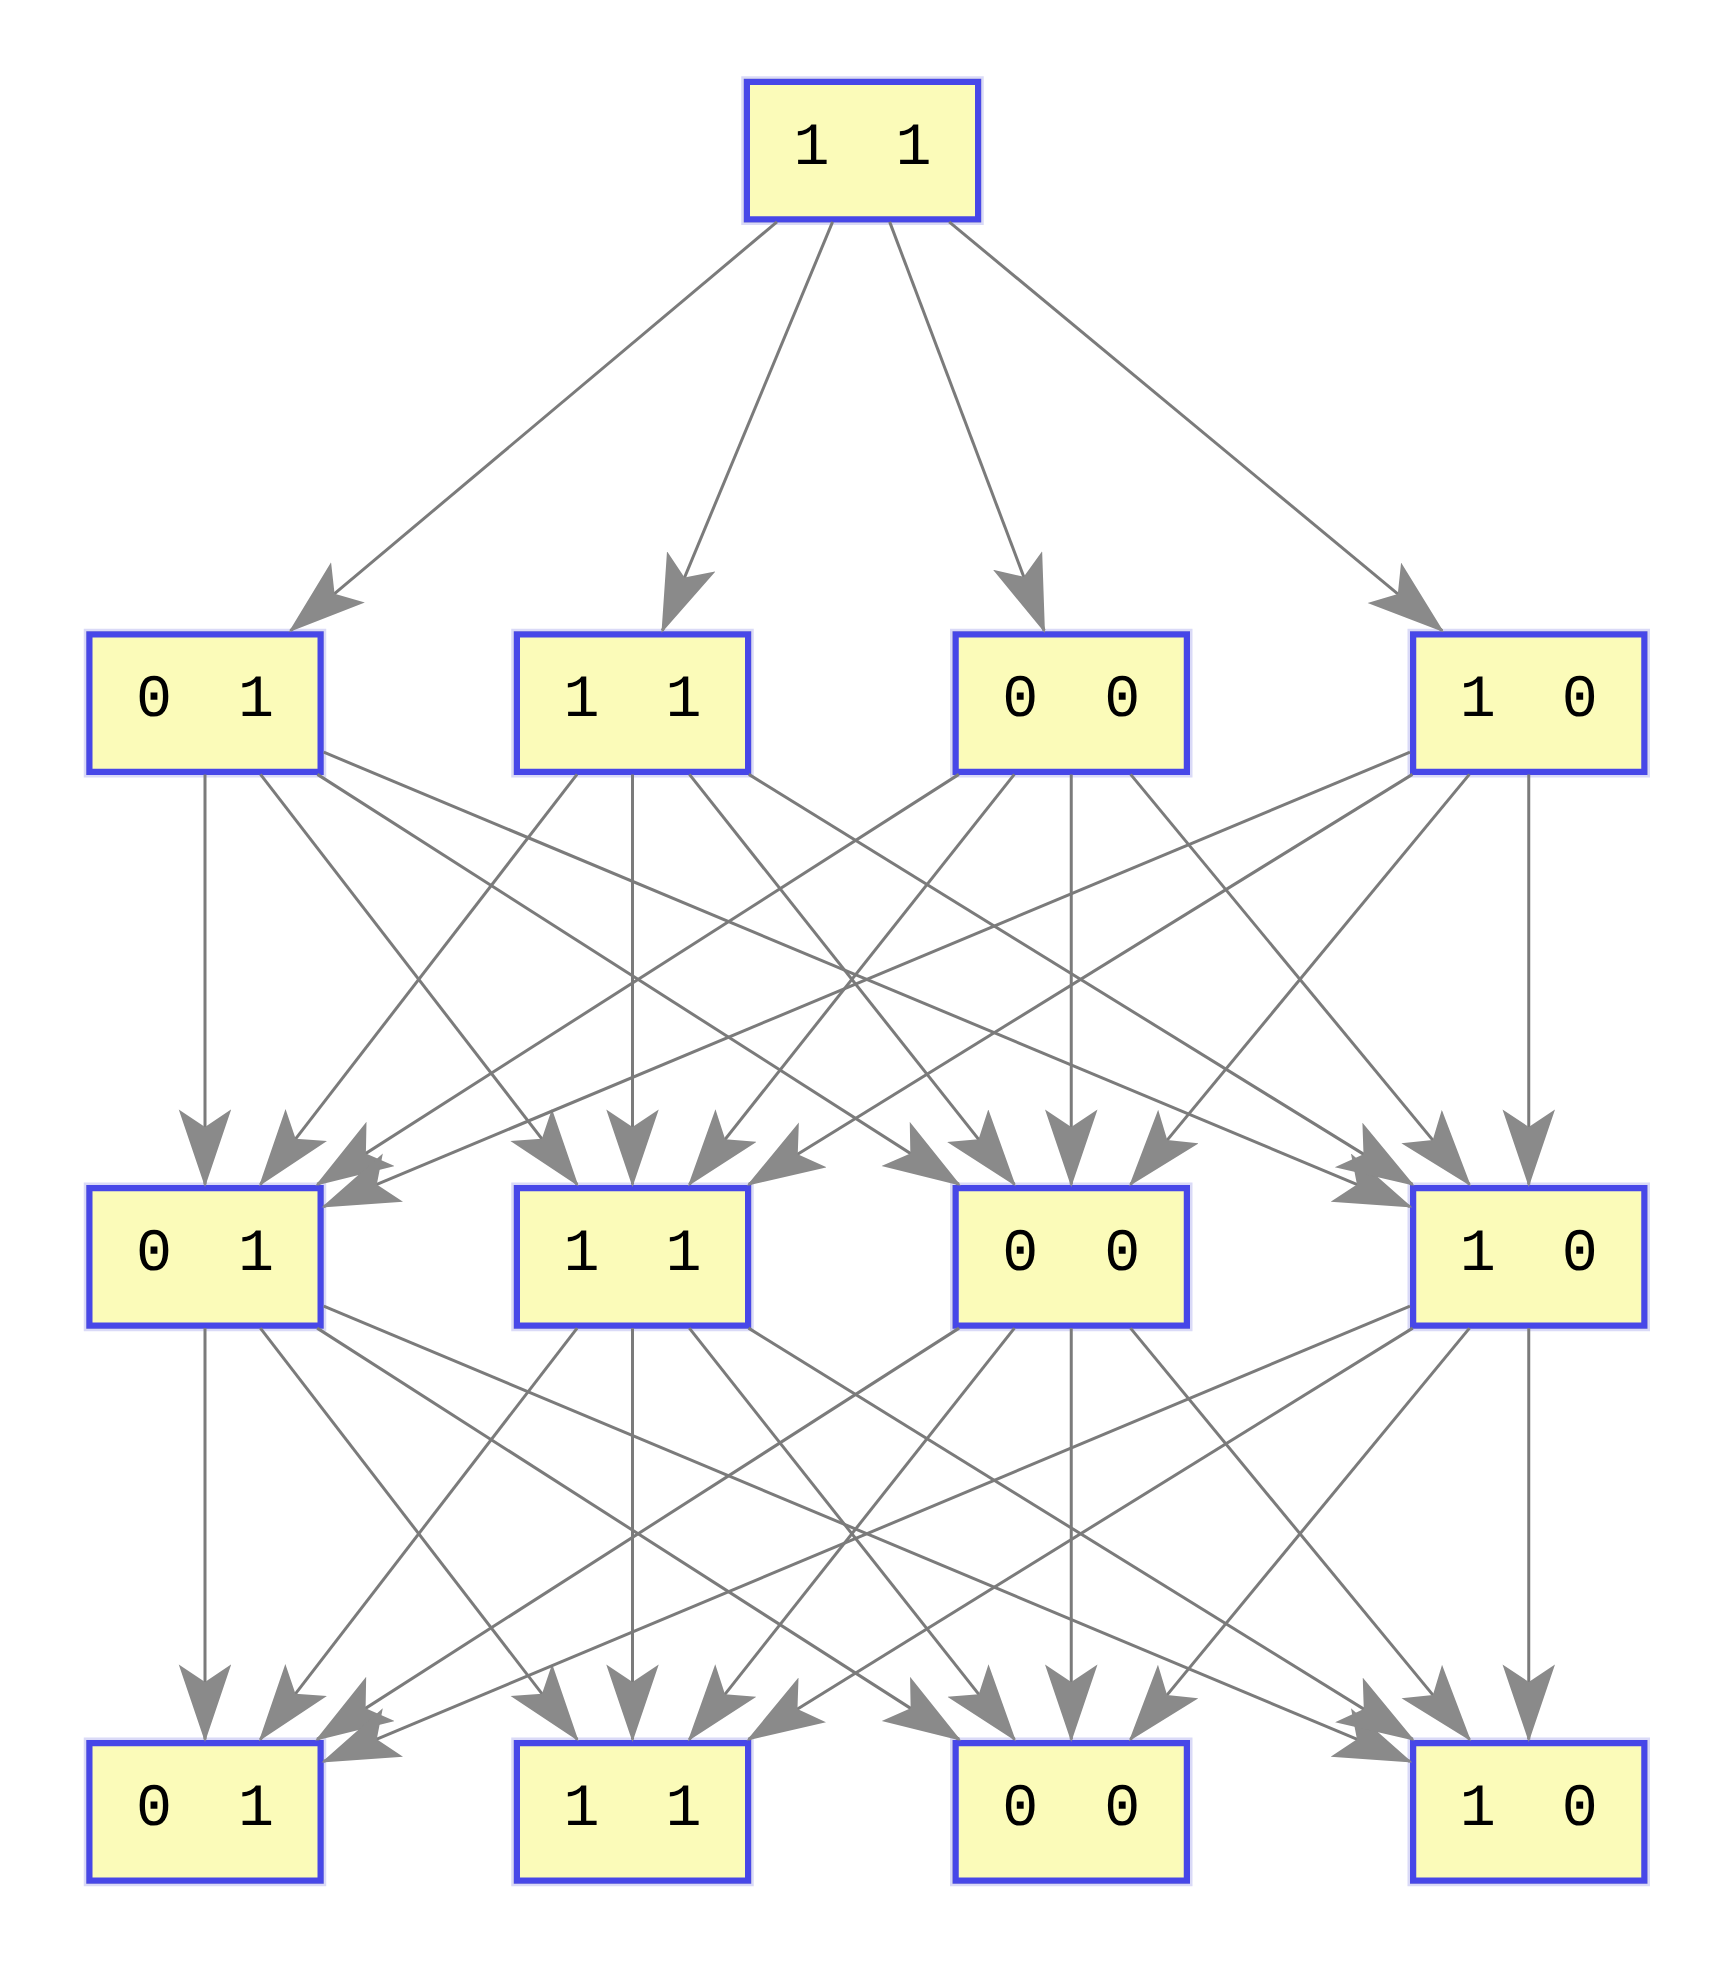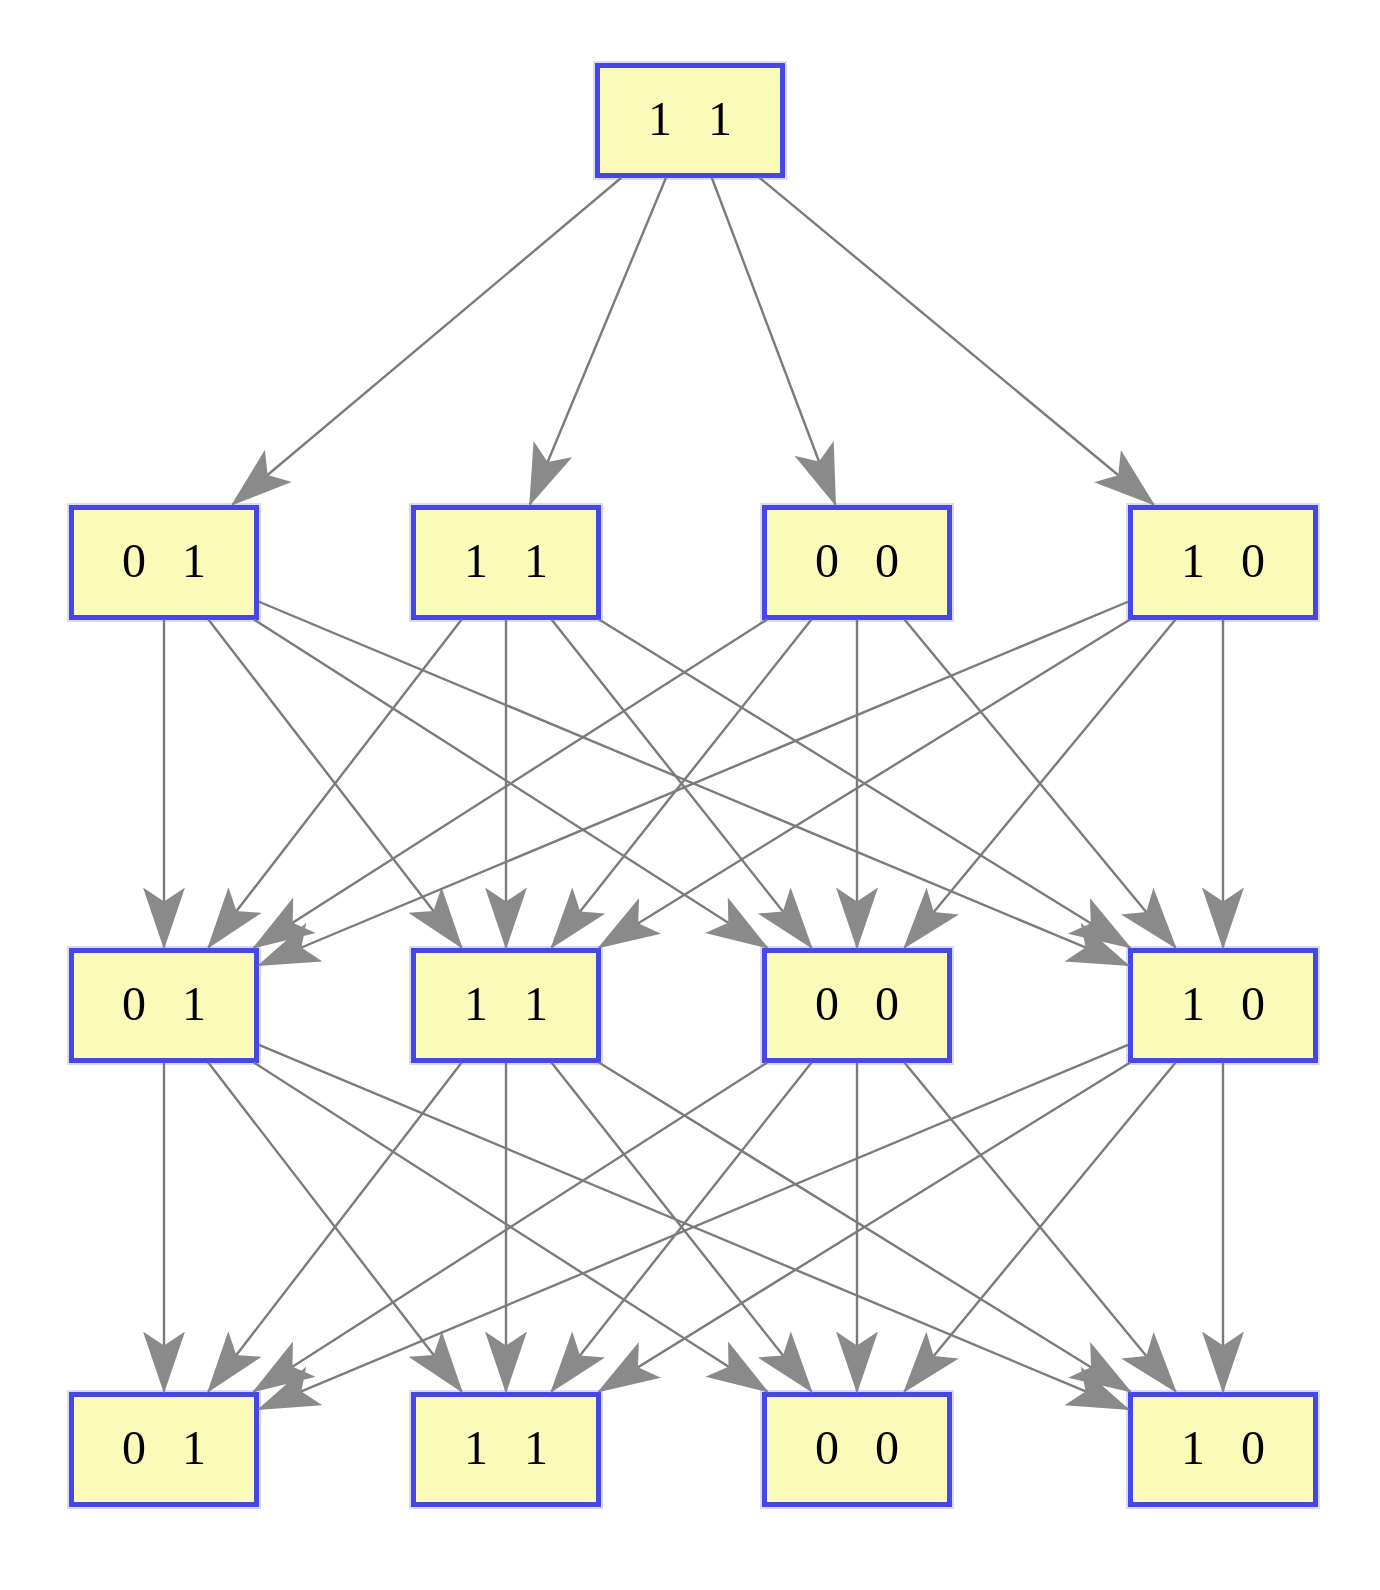--- a/index.html
+++ b/index.html
@@ -2,21 +2,21 @@
 <html><head>
 <meta charset="utf-8">
 <style>
   html, body { margin: 0; padding: 0; background: #ffffff; }
   .stage {
     position: relative;
     width: 1380px;
     height: 1590px;
     background: #ffffff;
     overflow: hidden;
-    font-family: Liberation Serif, serif;
+    font-family: Liberation Mono, monospace;
   }
   .edges-layer {
     position: absolute;
     left: 0; top: 0;
     z-index: 3;
     pointer-events: none;
   }
   .node {
     position: absolute;
     box-sizing: border-box;

